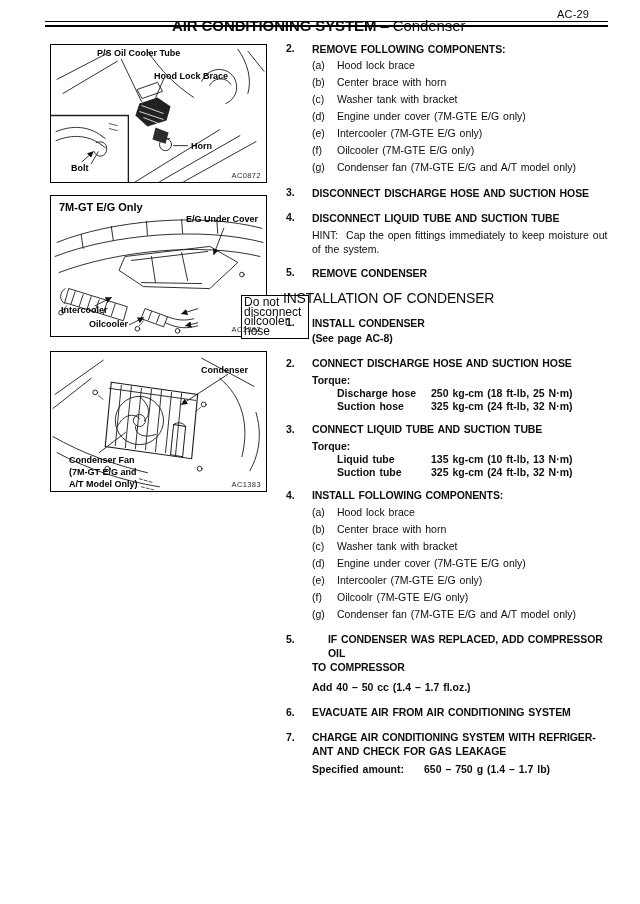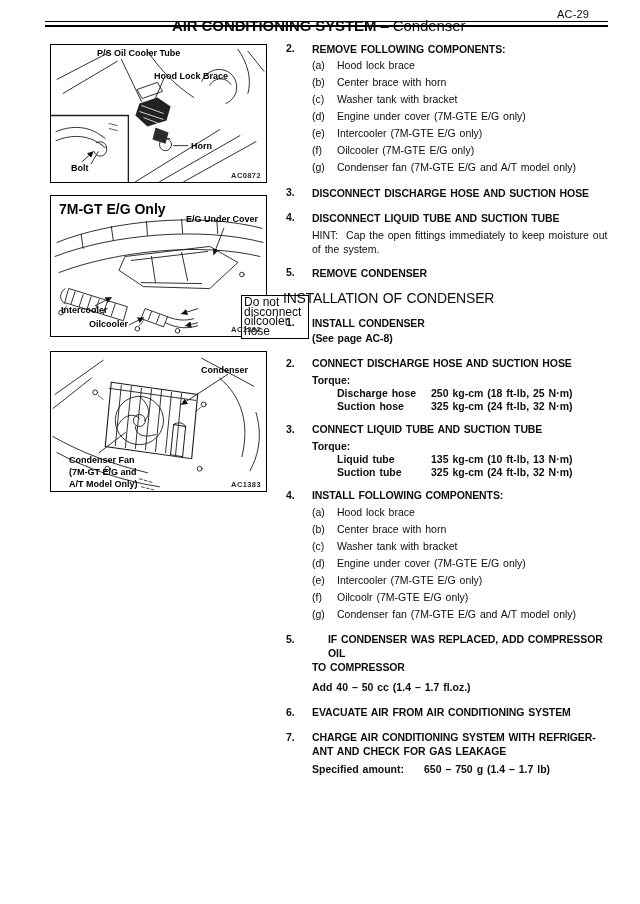--- a/index.html
+++ b/index.html
@@ -18,22 +18,22 @@
   .header-rule { position:absolute; top:21px; left:45px; width:563px; height:6px;
                  border-top:1.2px solid #000; border-bottom:2.6px solid #000; }
 
   
   .fig { position:absolute; left:50px; width:217px; border:1.6px solid #000; background:#fff; }
   .fig1 { top:44px;  height:139px; }
   .fig2 { top:195px; height:142px; }
   .fig3 { top:351px; height:141px; }
   .fig svg { position:absolute; left:0; top:0; width:100%; height:100%; }
   .fig-label { position:absolute; font-size:9px; line-height:10px; color:#000; white-space:nowrap;font-weight:bold; }
-  .fig-caption { position:absolute; font-size:14px; font-weight:bold; color:#000; white-space:nowrap;text-align:center; }
-  .fig-code { position:absolute; right:5px; bottom:2px; font-size:7.5px; font-weight:bold; color:#2b2b2b; letter-spacing:0.4px; }
+  .fig-caption { position:absolute; font-size:11px; font-weight:bold; color:#000; white-space:nowrap;text-align:center; }
+  .fig-code { position:absolute; right:5px; bottom:2px; font-size:7.5px; font-weight:normal; color:#2b2b2b; letter-spacing:0.4px; }
   .fig-note { position:absolute; border:1.2px solid #000; font-size:12px; line-height:9.5px; padding:2px 2px; width:68px; background:#fff;margin-left:44px; }
   .fan-label div { line-height:12px; }
 
   
   .rightcol { position:absolute; left:286px; top:40px; width:334px; font-size:10.5px; line-height:17px; word-spacing:1px; }
   .step { display:flex; margin-bottom:8px; }
   .step .num { width:26px; flex:none; font-weight:bold; }
   .step .sbody { flex:1; }
   .heading { font-weight:bold; line-height:14px; padding:1.5px 0; letter-spacing:-0.1px; }
   .sub-item { display:flex; }

